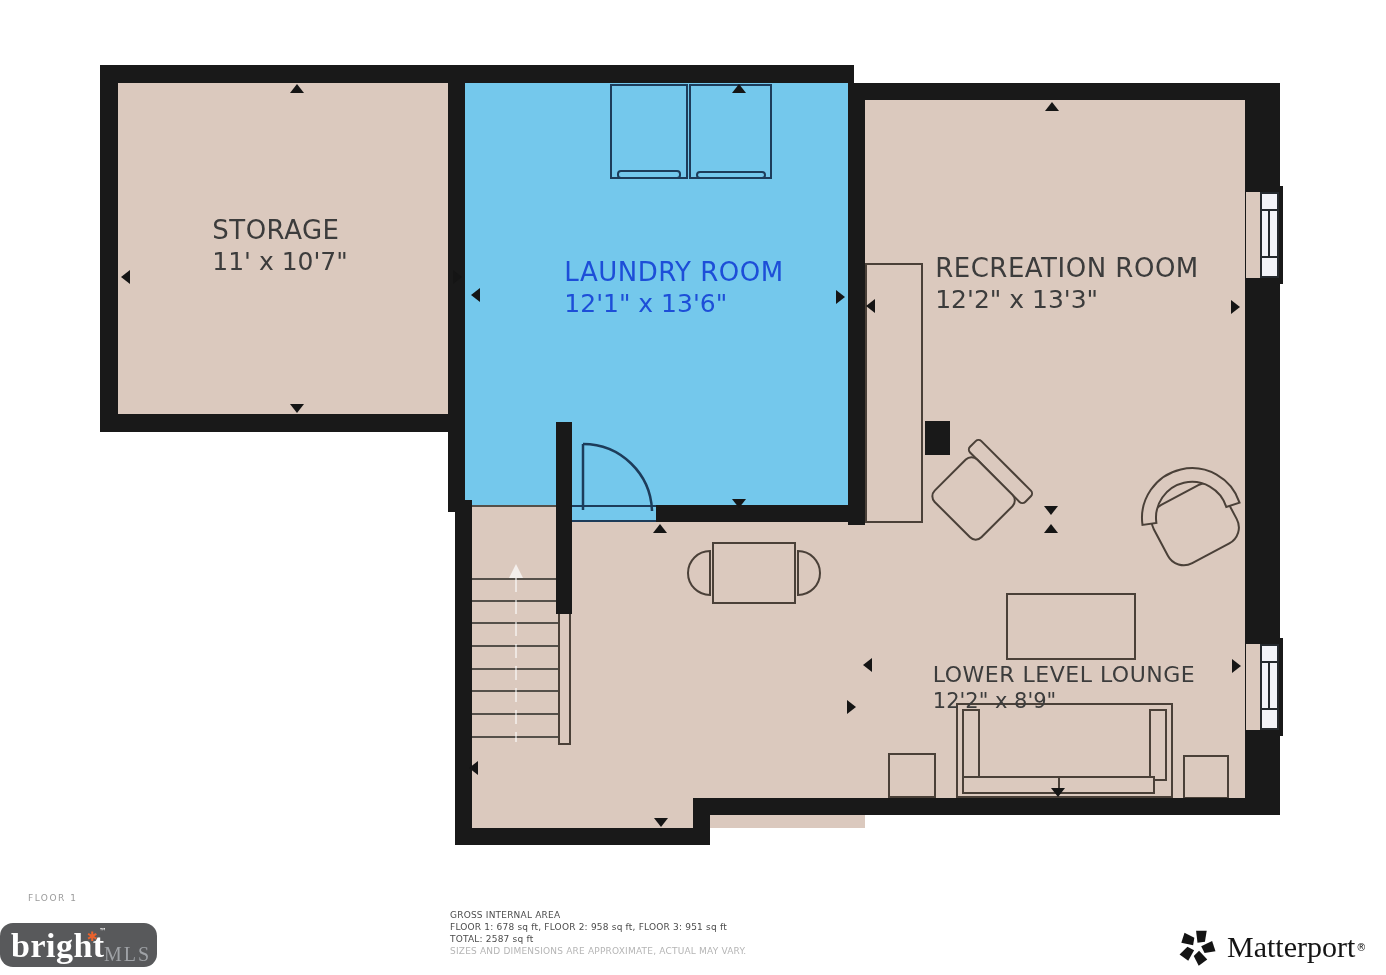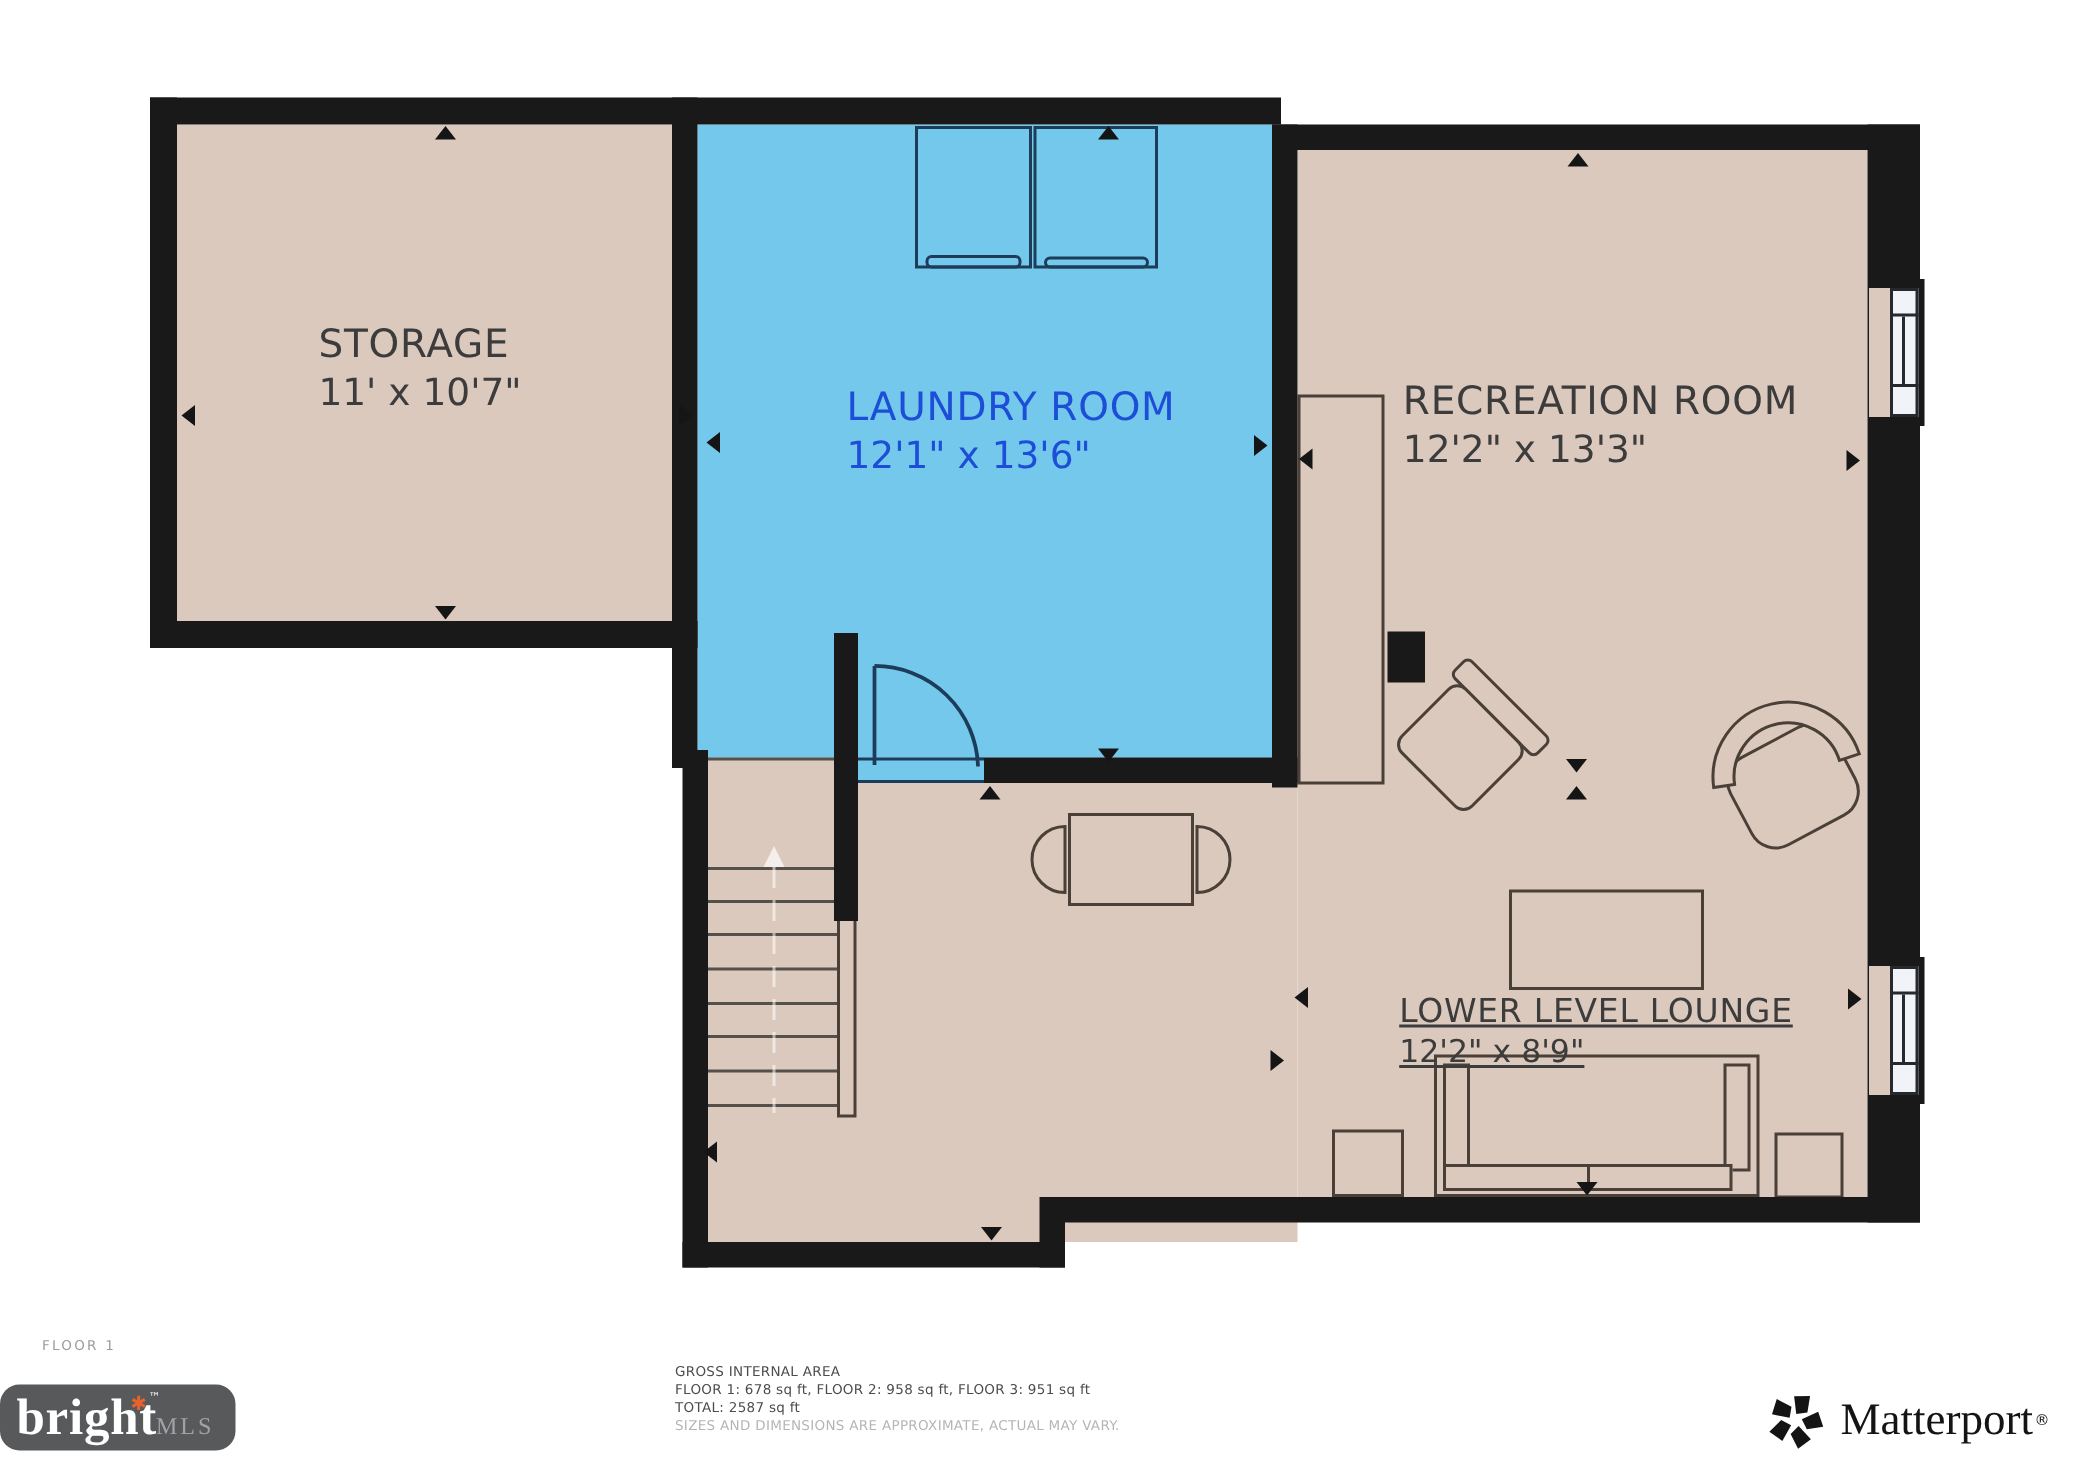--- a/index.html
+++ b/index.html
@@ -32,21 +32,21 @@
   .floor-tag{position:absolute;left:28px;top:893px;font-size:9px;color:#9b9b9b;letter-spacing:1.5px;}
   .footer{position:absolute;left:450px;top:909px;width:480px;color:#4c4c4c;}
   .footer div{font-size:9px;line-height:12px;letter-spacing:.2px;}
   .footer .muted{color:#b5b5b5;}
   .brightbox{position:absolute;left:0;top:923px;width:157px;height:44px;background:#58595b;border-radius:13px;}
   .bright-word{position:absolute;left:11px;top:4px;font-family:"Liberation Serif",serif;font-weight:bold;
                font-size:34px;color:#ffffff;letter-spacing:.5px;}
   .bright-mark{position:absolute;left:87px;top:6px;font-size:13px;color:#e8622d;}
   .bright-tm{position:absolute;left:99px;top:4px;font-size:8px;color:#ffffff;}
   .bright-mls{position:absolute;left:104px;top:20px;font-family:"Liberation Serif",serif;
-              font-size:16px;color:#9fa2a6;letter-spacing:2px;}
+              font-size:20px;color:#9fa2a6;letter-spacing:2px;}
   .mport{position:absolute;left:1176px;top:926px;display:flex;align-items:center;}
   .mport-text{font-family:"Liberation Serif",serif;font-size:30px;color:#141414;margin-left:9px;}
   .mport-reg{font-size:10px;color:#141414;vertical-align:10px;margin-left:1px;}
 </style>
 </head>
 <body>
 
 <div id="stage">
 
   <div class="floor-beige" style="left:117px;top:83px;width:333px;height:332px;"></div>
@@ -172,21 +172,21 @@
     <div class="dm">11' x 10'7"</div>
   </div>
   <div class="room-label navy" style="left:674px;top:256px;">
     <div class="nm">LAUNDRY ROOM</div>
     <div class="dm">12'1" x 13'6"</div>
   </div>
   <div class="room-label" style="left:1067px;top:252px;">
     <div class="nm">RECREATION ROOM</div>
     <div class="dm">12'2" x 13'3"</div>
   </div>
-  <div class="room-label small" style="left:1064px;top:662px;text-decoration:underline;">
+  <div class="room-label small" style="left:1064px;top:662px;">
     <div class="nm">LOWER LEVEL LOUNGE</div>
     <div class="dm">12'2" x 8'9"</div>
   </div>
 
   <div class="floor-tag">FLOOR 1</div>
 
   <div class="footer">
     <div>GROSS INTERNAL AREA</div>
     <div>FLOOR 1: 678 sq ft, FLOOR 2: 958 sq ft, FLOOR 3: 951 sq ft</div>
     <div>TOTAL: 2587 sq ft</div>

